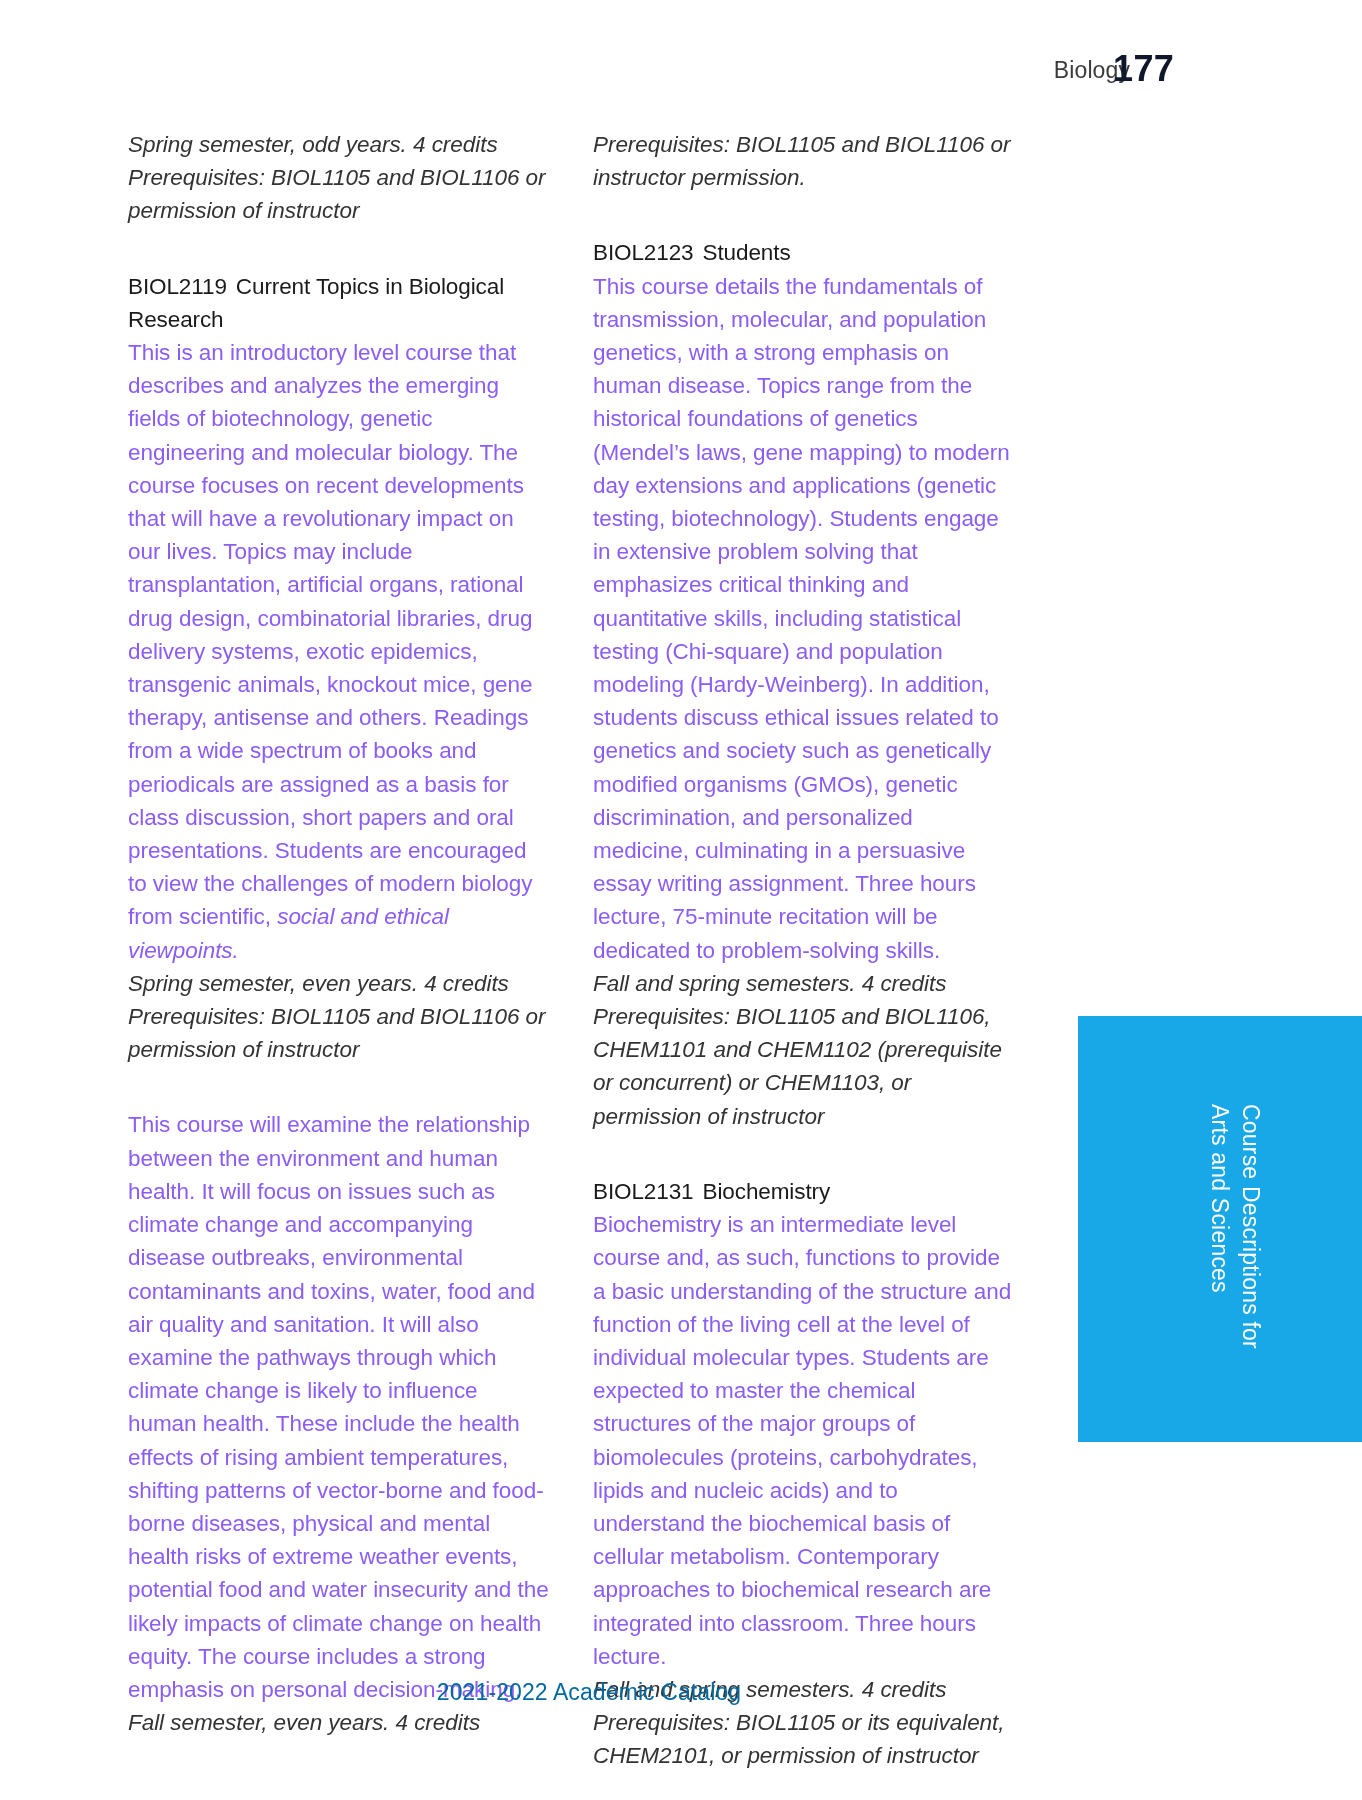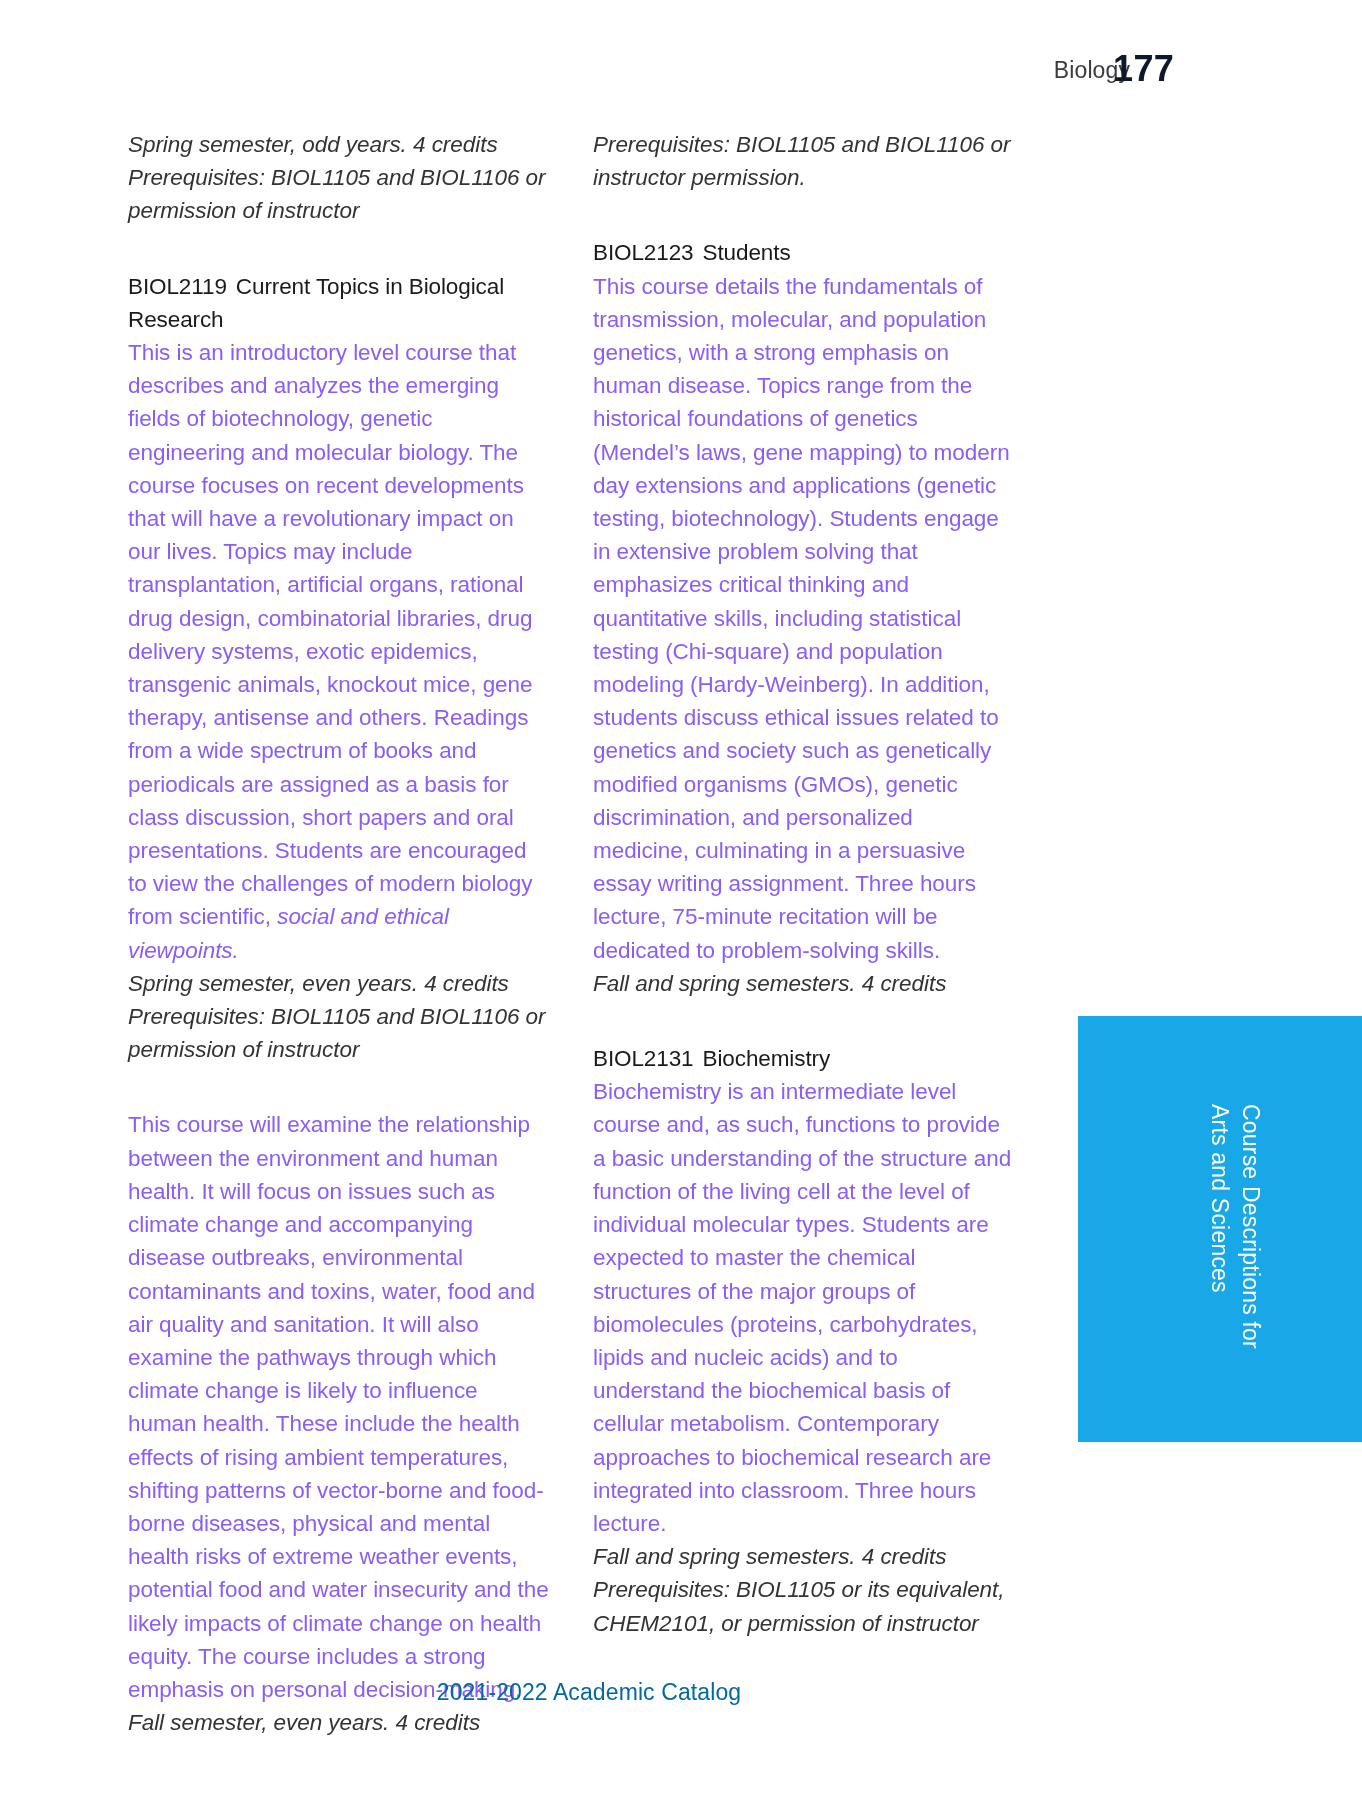--- a/index.html
+++ b/index.html
@@ -187,20 +187,21 @@
       <p class="para ital">Prerequisites: BIOL1105 and BIOL1106 or instructor permission.</p>
 
       <div class="spacer-md"></div>
 
       <div>
         <p class="course-title">
           <span class="code">BIOL2123</span><span>Students</span>
         </p>
         <p class="para"><span>This course details the fundamentals of transmission, molecular, and population genetics, with a strong emphasis on human disease. Topics range from the historical foundations of genetics (Mendel’s laws, gene mapping) to modern day extensions and applications (genetic testing, biotechnology). Students engage in extensive problem solving that emphasizes critical thinking and quantitative skills, including statistical testing (Chi-square) and population modeling (Hardy-Weinberg). In addition, students discuss ethical issues related to genetics and society such as genetically modified organisms (GMOs), genetic discrimination, and personalized medicine, culminating in a persuasive essay writing assignment. Three hours lecture, 75-minute recitation will be dedicated to problem-solving skills.</span></p>
         <p class="para ital">Fall and spring semesters. 4 credits</p>
+        <p class="para ital">Prerequisites: BIOL1105 and BIOL1106, CHEM1101 and CHEM1102 (prerequisite or concurrent) or CHEM1103, or permission of instructor</p>
       </div>
 
       <div class="spacer-md"></div>
 
       <div>
         <p class="course-title">
           <span class="code">BIOL2131</span><span>Biochemistry</span>
         </p>
         <p class="para"><span>Biochemistry is an intermediate level course and, as such, functions to provide a basic understanding of the structure and function of the living cell at the level of individual molecular types. Students are expected to master the chemical structures of the major groups of biomolecules (proteins, carbohydrates, lipids and nucleic acids) and to understand the biochemical basis of cellular metabolism. Contemporary approaches to biochemical research are integrated into classroom. Three hours lecture.</span></p>
         <p class="para ital">Fall and spring semesters. 4 credits</p>

